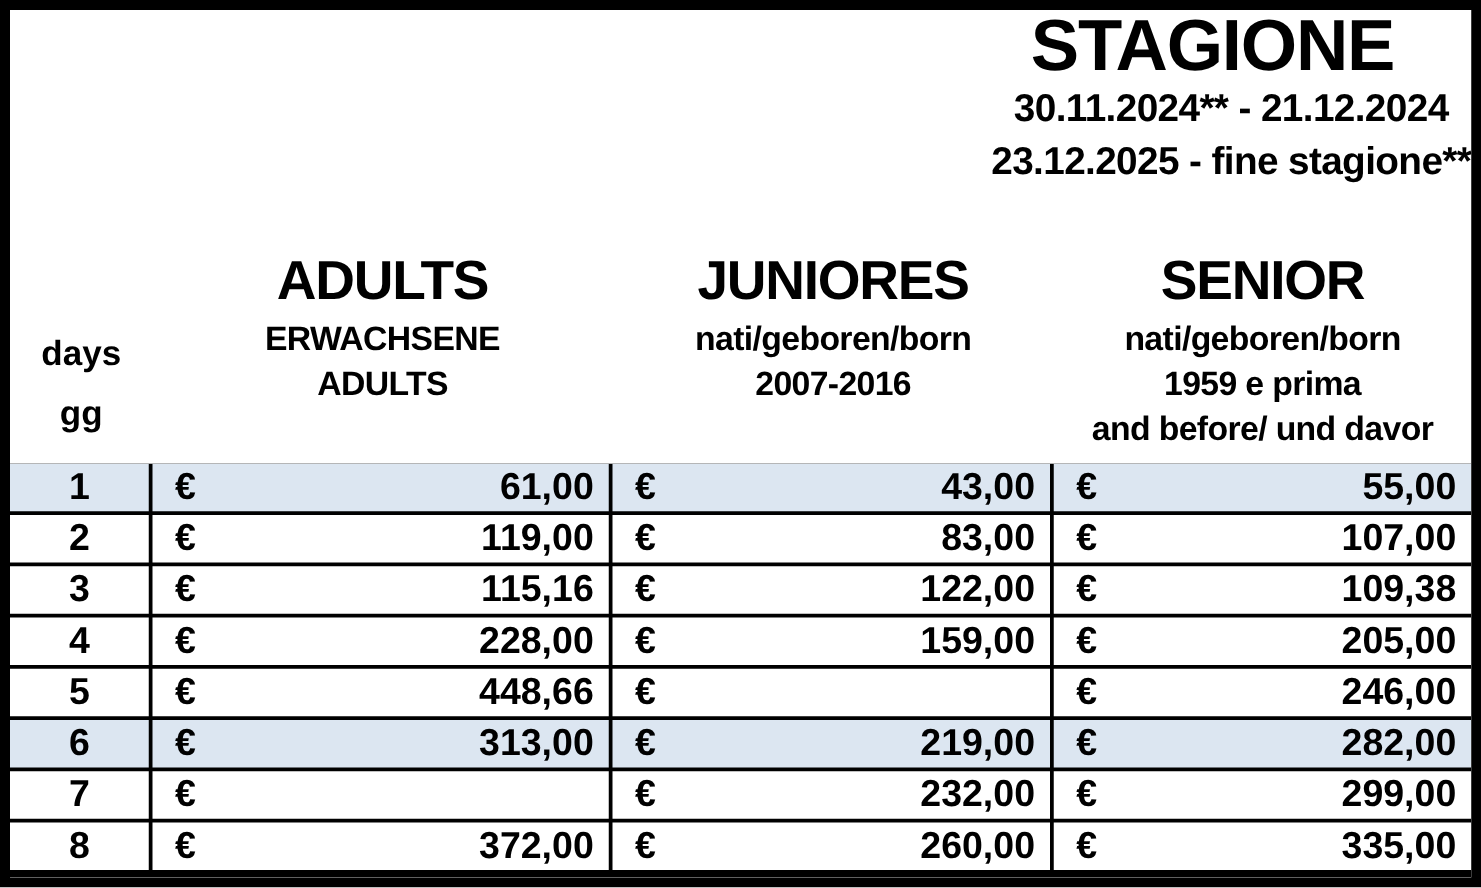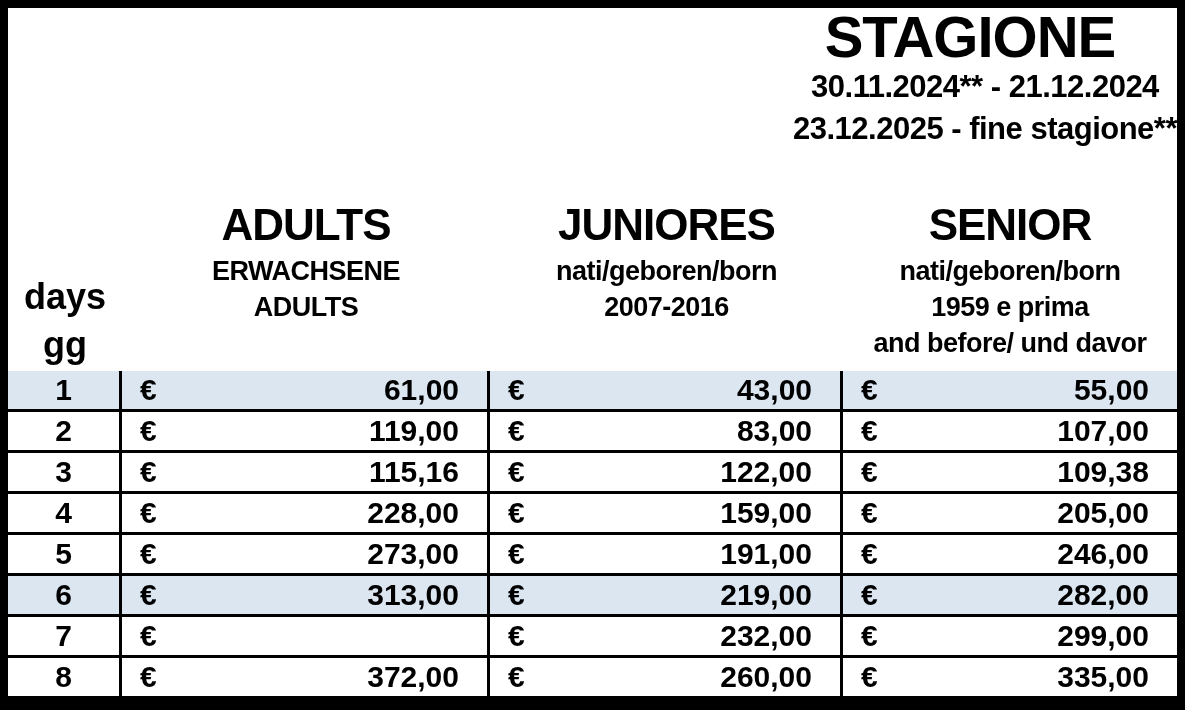--- a/index.html
+++ b/index.html
@@ -57,25 +57,25 @@
     display: flex;
     flex-direction: column;
     align-items: center;
     text-align: center;
     overflow: visible;
   }
   .col-head-days {
     justify-content: flex-end;
   }
   .days-line {
-    font-size: 36px;
+    font-size: 28px;
     line-height: 34px;
   }
   .days-en { margin-bottom: 14px; }
-  .days-it { margin-bottom: 4px; }
+  .days-it { margin-bottom: 18px; }
   .col-title {
     font-size: 44px;
     line-height: 56px;
     letter-spacing: -1px;
     white-space: nowrap;
   }
   .col-sub {
     font-size: 27px;
     line-height: 36px;
     letter-spacing: -0.5px;
@@ -102,21 +102,21 @@
     background: #ffffff;
     display: flex;
     align-items: center;
     font-size: 30px;
     line-height: 38px;
     overflow: hidden;
   }
   .cell-days { justify-content: center; }
   .cell-price { }
   .euro-sign { padding-left: 18px; }
-  .price-value { margin-left: auto; padding-right: 28px; }
+  .price-value { margin-left: auto; padding-right: 12px; }
 </style>
 </head>
 <body>
 
 <div class="price-table">
 
   <div class="season-block">
     <div class="season-title">STAGIONE</div>
     <div class="season-date">30.11.2024** - 21.12.2024</div>
     <div class="season-date">23.12.2025 - fine stagione**</div>
@@ -212,25 +212,24 @@
       <div class="cell cell-price">
           <span class="euro-sign">€</span>
           <span class="price-value">205,00</span>
         </div>
     </div>
 
     <div class="data-row" data-row="4">
       <div class="cell cell-days">5</div>
       <div class="cell cell-price">
           <span class="euro-sign">€</span>
-          <span class="price-value">273,00</span>
-        </div>
-      <div class="cell cell-price">
-          <span class="euro-sign">€</span>
-          <span class="price-value">191,00</span>
+          <span class="price-value">448,66</span>
+        </div>
+      <div class="cell cell-price">
+          <span class="euro-sign">€</span>
         </div>
       <div class="cell cell-price">
           <span class="euro-sign">€</span>
           <span class="price-value">246,00</span>
         </div>
     </div>
 
     <div class="data-row" data-row="5">
       <div class="cell cell-days" style="background: rgb(220, 230, 241);">6</div>
       <div class="cell cell-price" style="background: rgb(220, 230, 241);">

